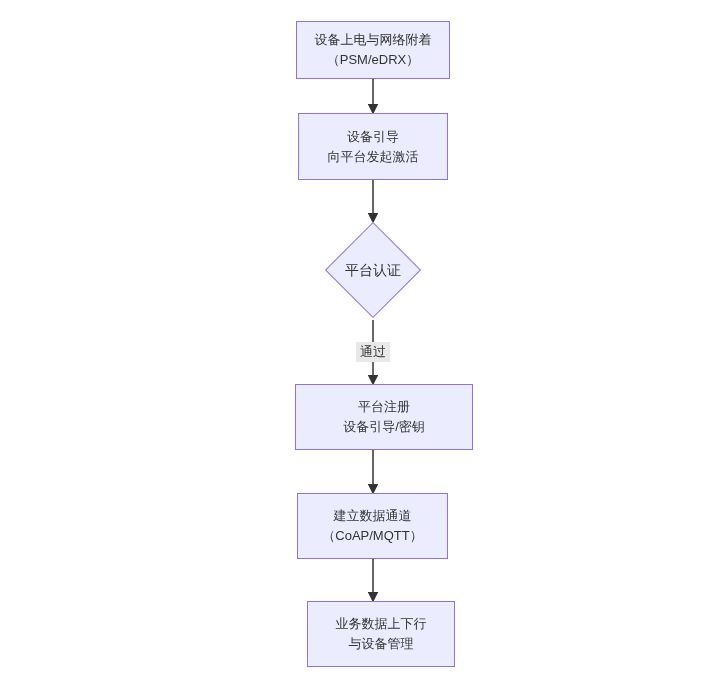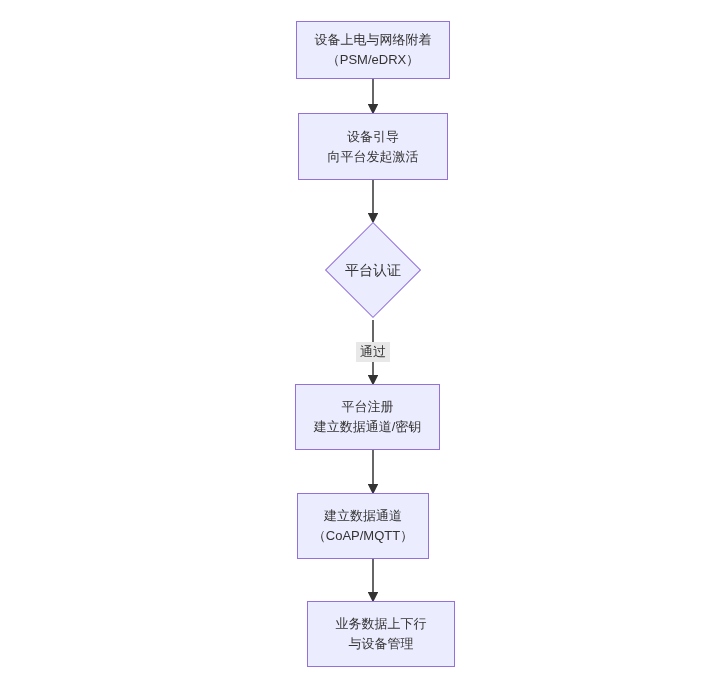--- a/index.html
+++ b/index.html
@@ -102,26 +102,26 @@
     <div>向平台发起激活</div>
   </div>
 
   <div class="diamond-wrap" style="left:325px; top:222px; width:96px; height:96px;">
     <div class="diamond-shape"></div>
     <div class="diamond-label">平台认证</div>
   </div>
 
   <div class="edge-label" style="left:373px; top:352px;">通过</div>
 
-  <div class="node" style="left:295px; top:384px; width:145px; height:66px;">
+  <div class="node" style="left:295px; top:384px; width:178px; height:66px;">
     <div>平台注册</div>
-    <div>建立数据通道/密钥</div>
+    <div>设备引导/密钥</div>
   </div>
 
-  <div class="node" style="left:297px; top:493px; width:132px; height:66px;">
+  <div class="node" style="left:297px; top:493px; width:151px; height:66px;">
     <div>建立数据通道</div>
     <div>（CoAP/MQTT）</div>
   </div>
 
   <div class="node" style="left:299px; top:601px; width:148px; height:66px;margin-left:8px;">
     <div>业务数据上下行</div>
     <div>与设备管理</div>
   </div>
 
 </div>

